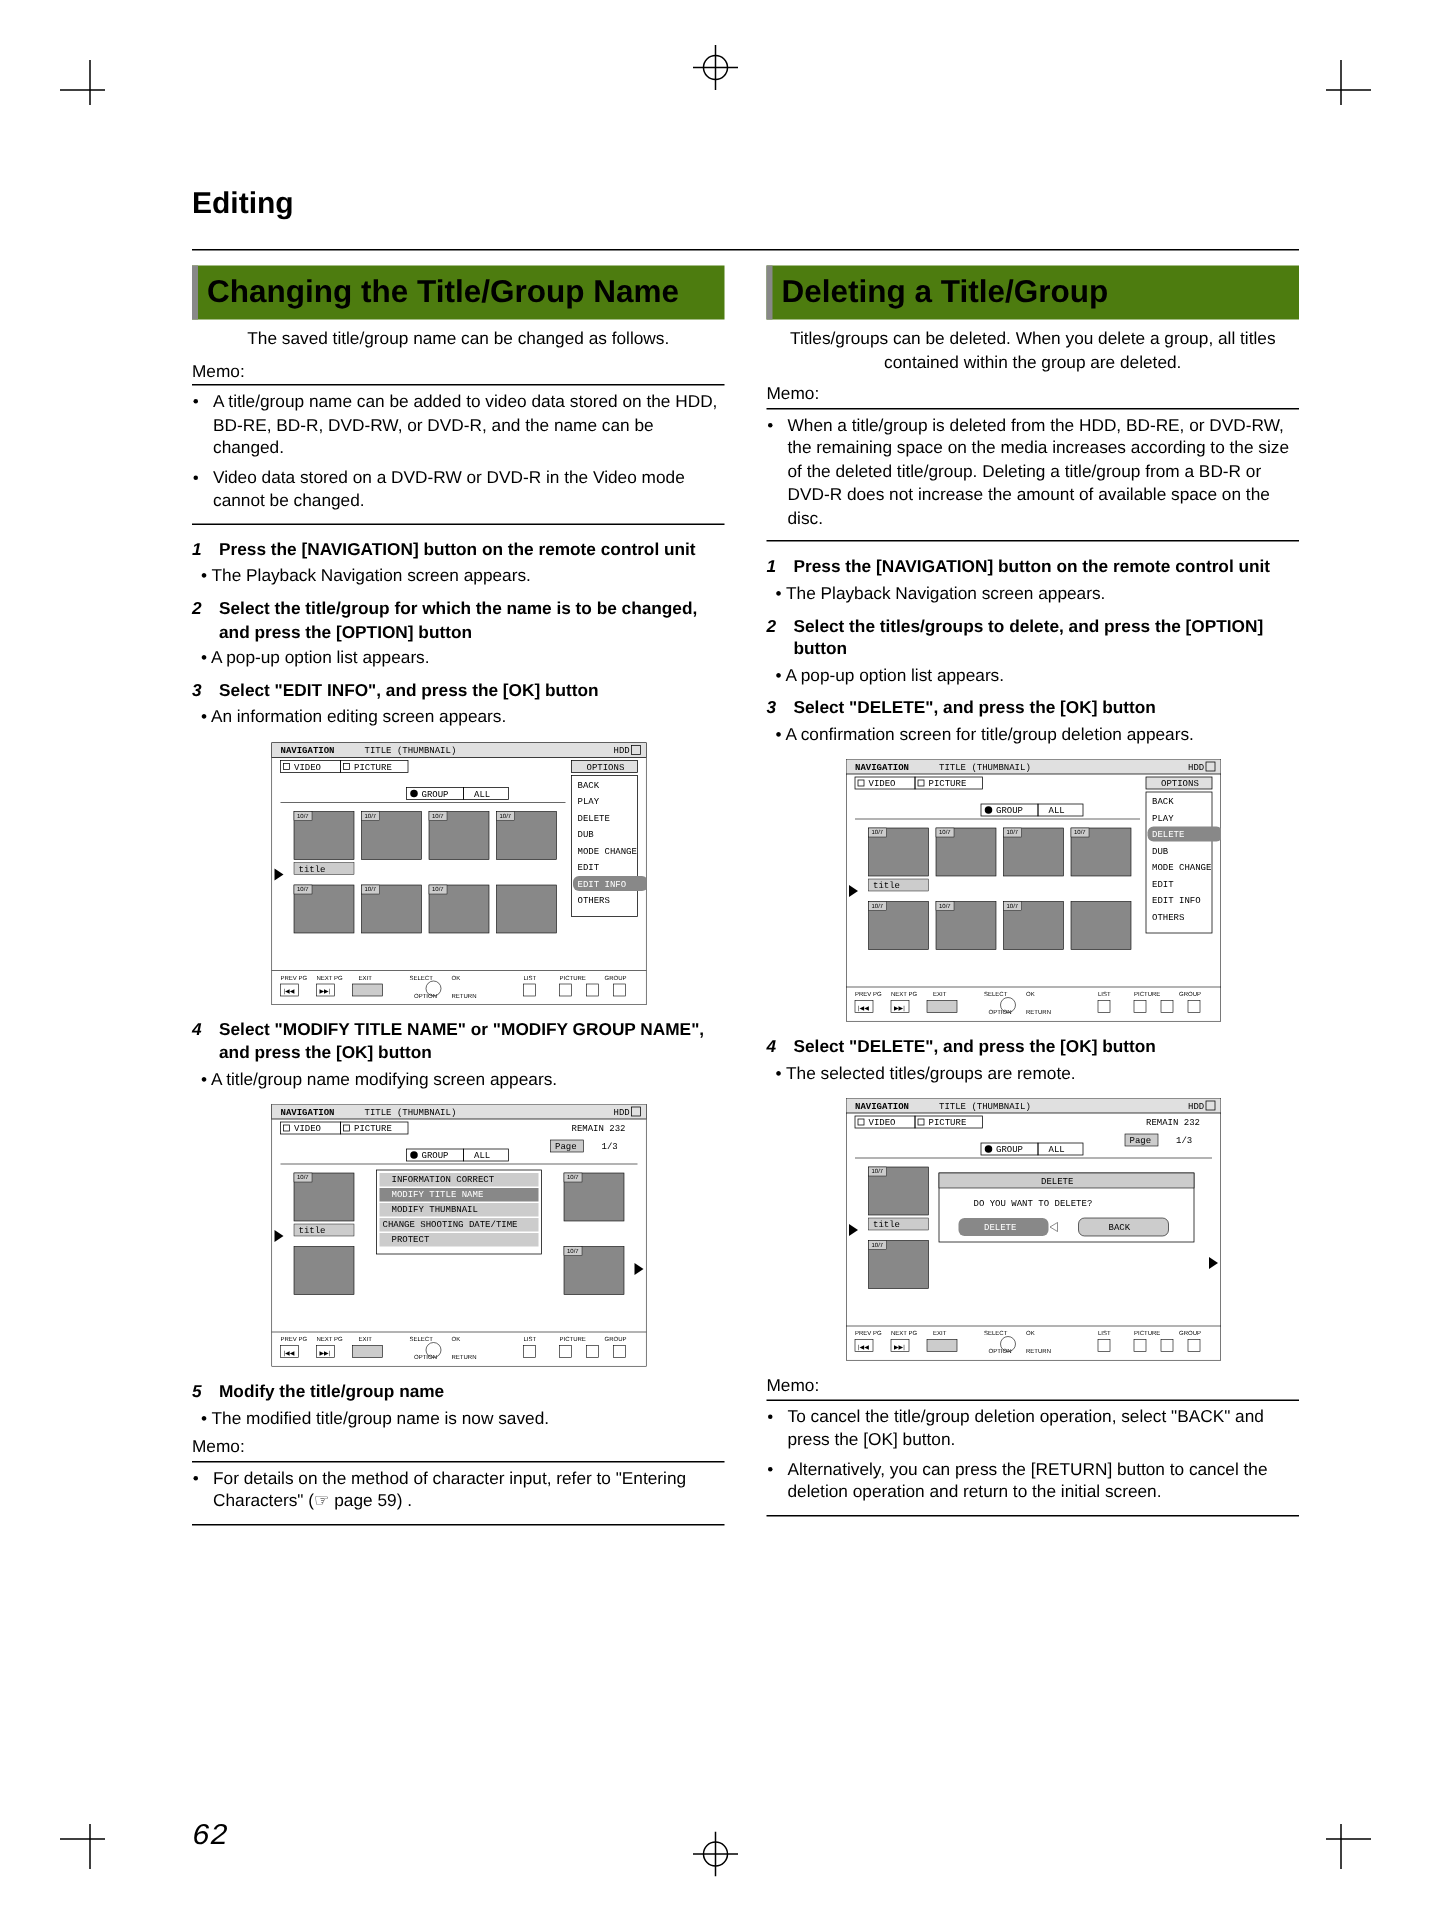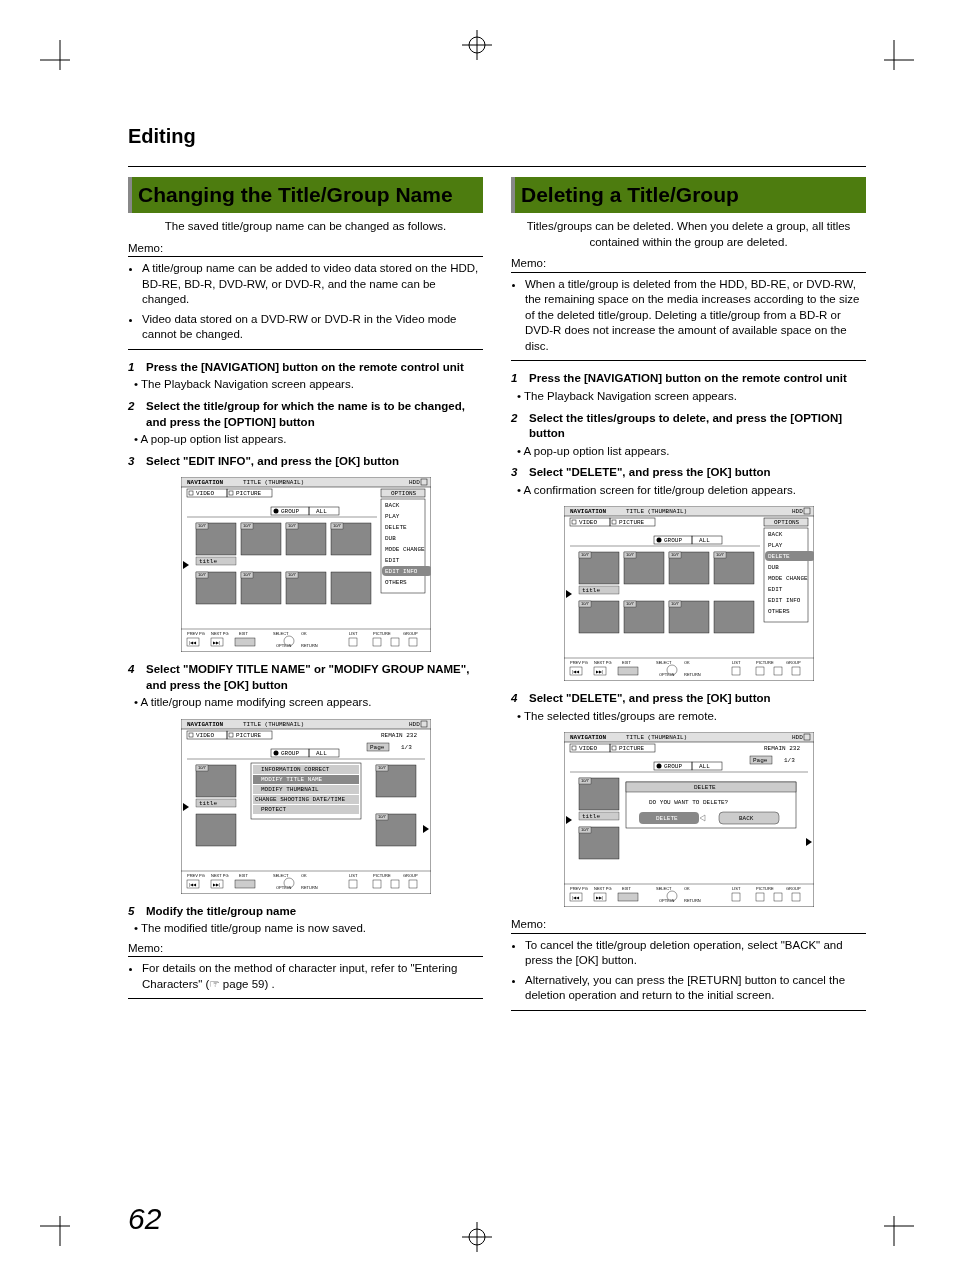--- a/index.html
+++ b/index.html
@@ -64,23 +64,23 @@
   .note { margin: 2px 0 4px 6px; }
   .note::before { content: "•  "; }
   .figure {
     margin: 8px auto 10px auto;
     display: block;
   }
   .page-number {
     position: absolute;
     left: 128px;
     bottom: 50px;
-    font-family: Liberation Sans, sans-serif;
+    font-family: Liberation Mono, monospace;
     font-style: italic;
-    font-size: 30px;
+    font-size: 20px;
   }
   
   .f-mono { font-family: "Courier New", monospace; font-size: 6px; }
   .f-tiny { font-family: Arial, sans-serif; font-size: 4px; }
 </style>
 </head>
 <body>
 
 <div class="crop-mark tl">
     <svg width="40" height="40">
@@ -142,20 +142,21 @@
       <div class="step">
           <span class="num">2</span>
           <span class="txt">Select the title/group for which the name is to be changed, and press the [OPTION] button</span>
         </div>
       <div class="note">A pop-up option list appears.</div>
 
       <div class="step">
           <span class="num">3</span>
           <span class="txt">Select "EDIT INFO", and press the [OK] button</span>
         </div>
+      <div class="note">An information editing screen appears.</div>
 
       <svg class="figure" width="250" height="175" viewBox="0 0 250 175">
         <rect x="0" y="0" width="250" height="175" fill="#fff" stroke="#000" stroke-width="0.7"></rect>
         <rect x="0" y="0" width="250" height="10" fill="#e0e0e0" stroke="#000" stroke-width="0.5"></rect>
         <text x="6" y="7" class="f-mono" font-weight="bold">NAVIGATION</text>
         <text x="62" y="7" class="f-mono">TITLE (THUMBNAIL)</text>
         <text x="228" y="7" class="f-mono">HDD</text>
         <rect x="240" y="2" width="6" height="6" fill="none" stroke="#000" stroke-width="0.5"></rect>
 
         <rect x="6" y="12" width="40" height="8" fill="none" stroke="#000" stroke-width="0.5"></rect>

